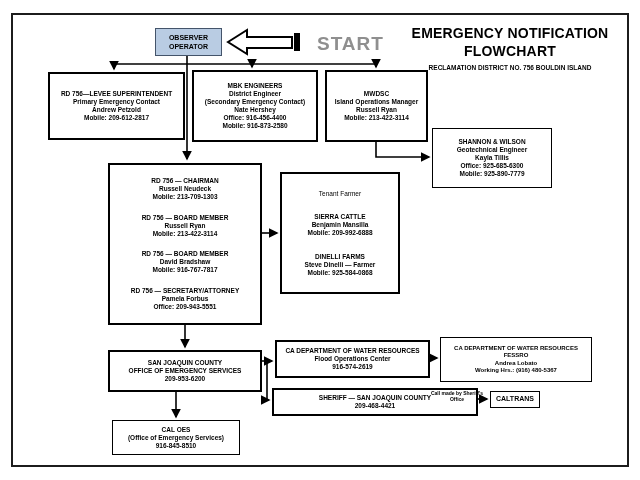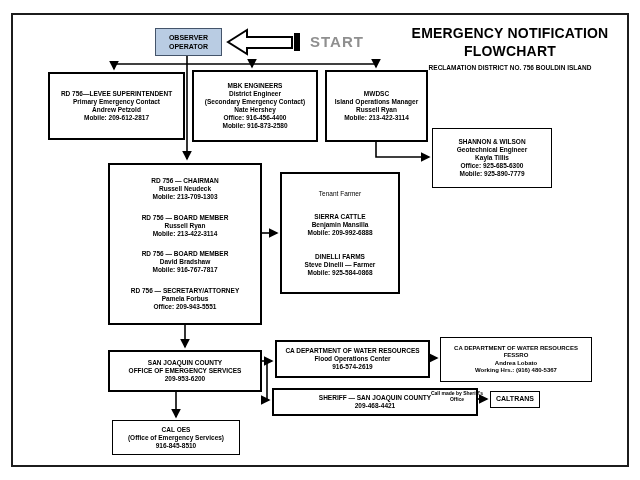--- a/index.html
+++ b/index.html
@@ -26,21 +26,21 @@
   }
   .main-title {
     position:absolute; left:393px; top:25px; width:234px; text-align:center;
     font-weight:bold; font-size:14px; line-height:17.5px; letter-spacing:0.2px;
   }
   .sub-title {
     position:absolute; left:393px; top:64px; width:234px; text-align:center;
     font-weight:bold; font-size:6.5px; line-height:8px;
   }
   .start-label {
-    position:absolute; left:310px; top:33px; font-weight:bold; font-size:15px;
+    position:absolute; left:317px; top:33px; font-weight:bold; font-size:19px;
     color:#8f8f8f; letter-spacing:1px;
   }
   .edge-label {
     position:absolute; left:426px; top:391px; width:62px; text-align:center;
     font-weight:bold; font-size:5px; line-height:5.5px;
   }
   svg.wires { position:absolute; left:0; top:0; width:640px; height:480px; pointer-events:none; }
   .group { display:block; }
 </style>
 </head>

